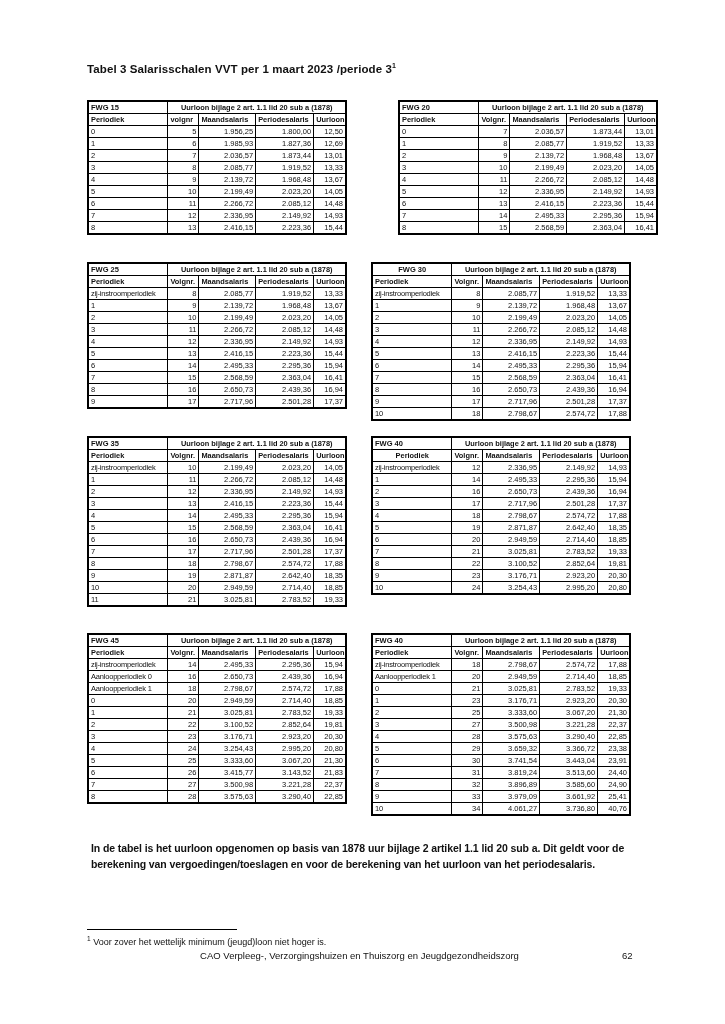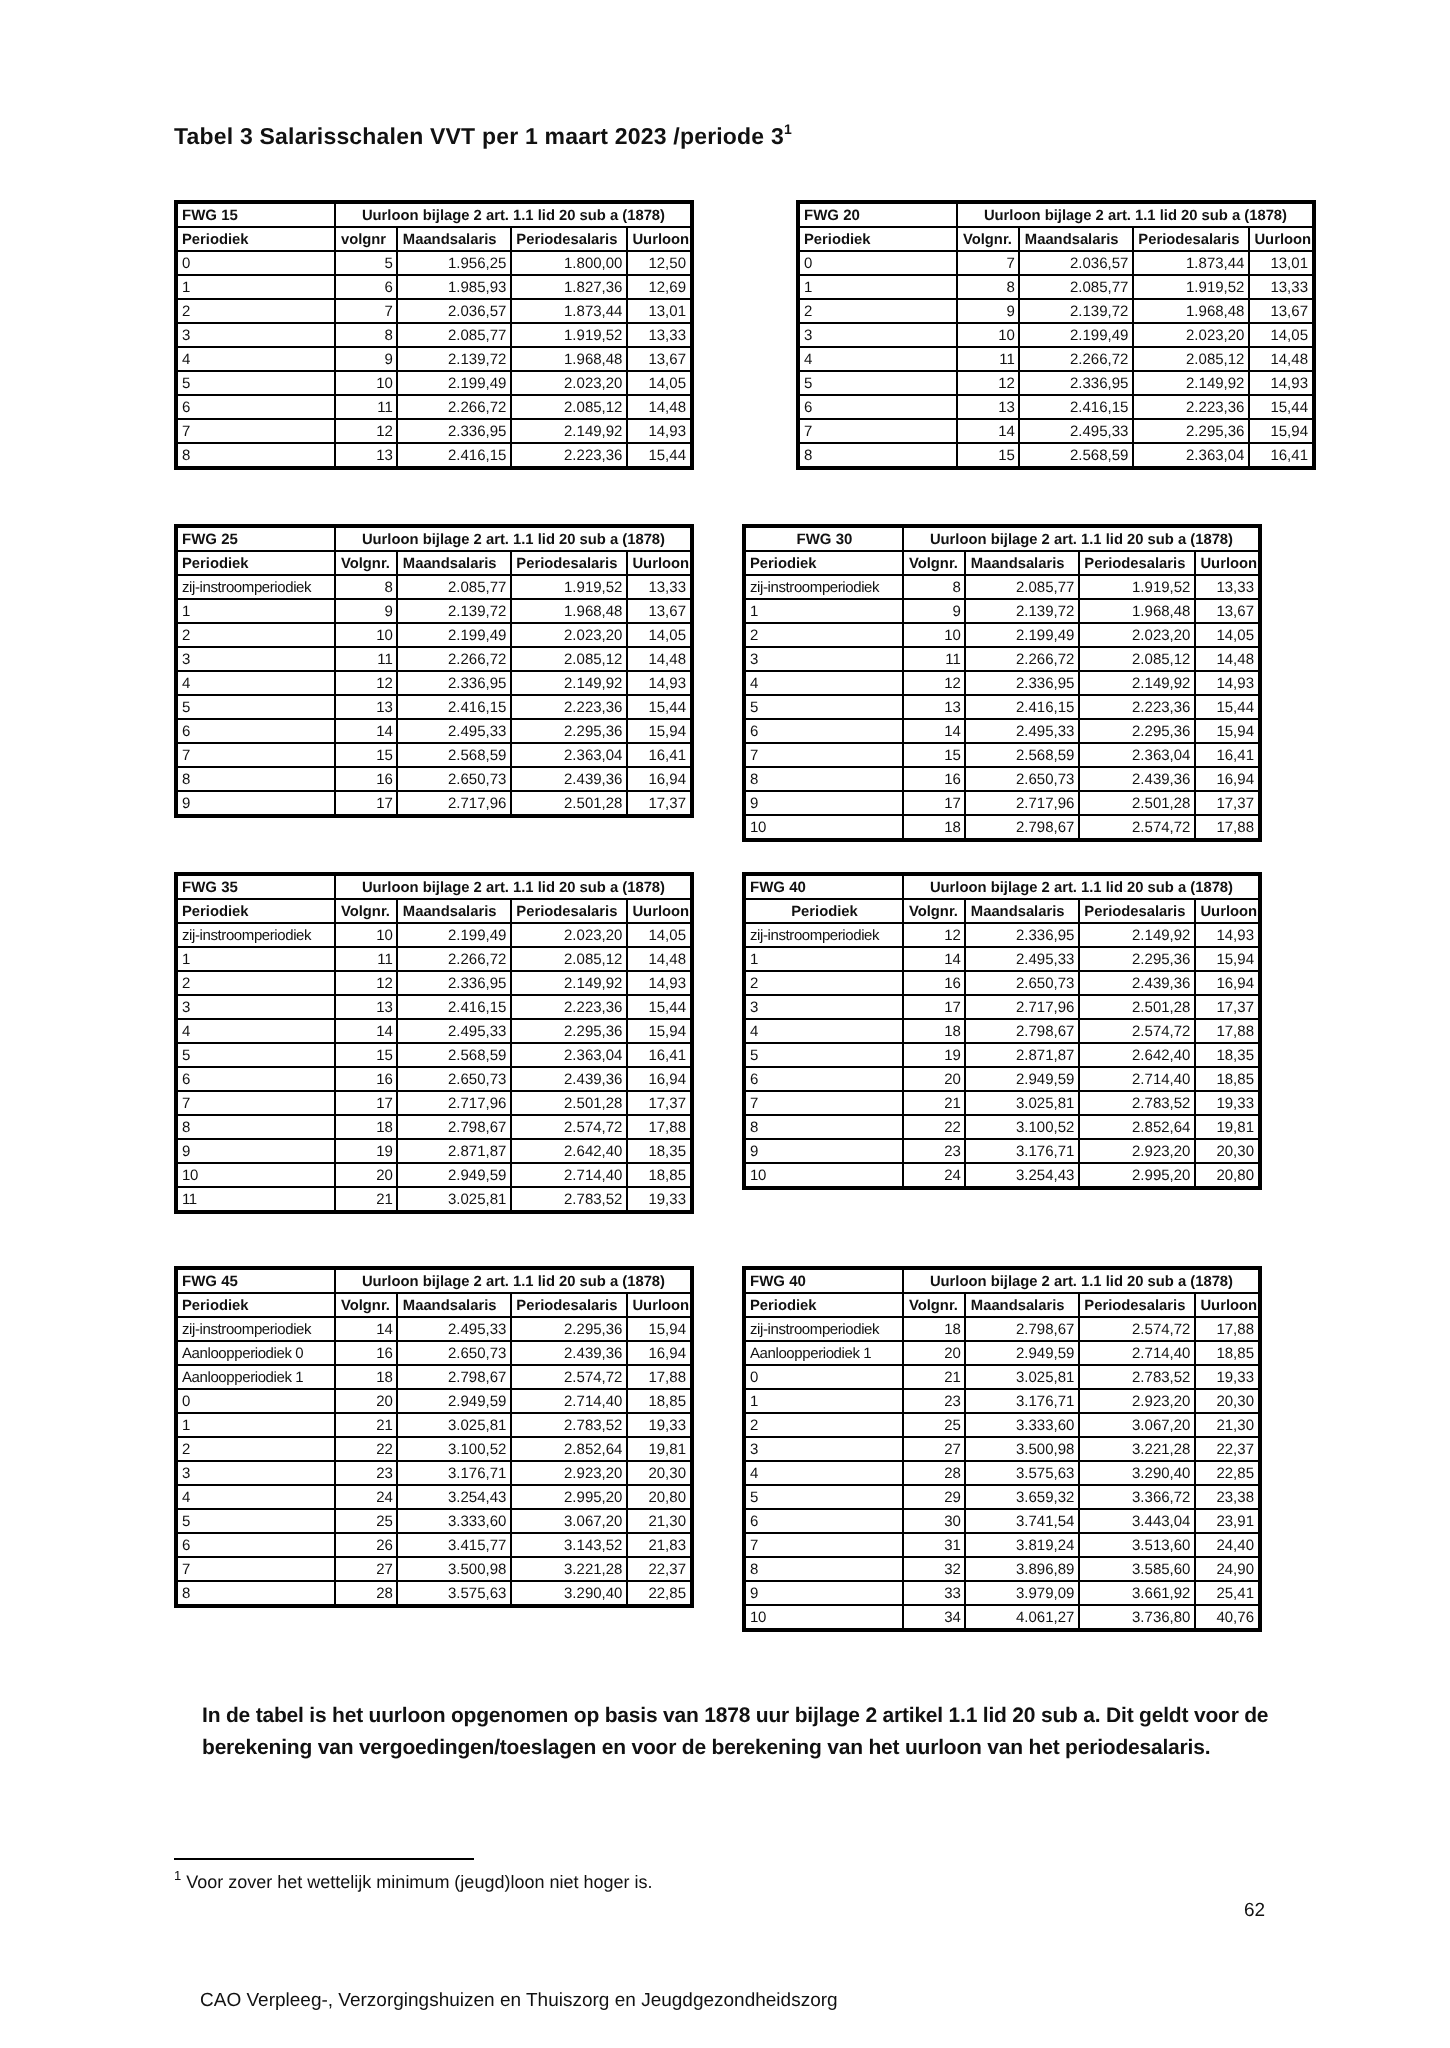--- a/index.html
+++ b/index.html
@@ -55,34 +55,34 @@
   #tbl-3 { left:371px; top:262px; }
   #tbl-4 { left:87px;  top:436px; }
   #tbl-5 { left:371px; top:436px; }
   #tbl-6 { left:87px;  top:633px; }
   #tbl-7 { left:371px; top:633px; }
 
   .note {
     position:absolute; left:87px; top:837px; width:562px;
     font-size:10.5px; font-weight:bold; line-height:1.5;
     letter-spacing:-0.1px;
-    margin:14px;
+    margin:4px;
   }
   .footnote-rule {
     position:absolute; left:87px; top:929px; width:150px;
     border-top:1.6px solid #000;
   }
   .footnote {
     position:absolute; left:87px; top:935px; width:480px;
     font-size:9px; margin:0;
   }
   .footnote sup { font-size:6.5px; vertical-align:super; }
   .footer-line {
-    position:absolute; left:100px; top:950px; width:545px;
-    font-size:9.5px; margin-top:45px;
+    position:absolute; left:87px; top:950px; width:545px;
+    font-size:9.5px; text-align:center;
   }
   .page-number {
     position:absolute; left:622px; top:950px;
     font-size:9.5px;
   }
 </style>
 </head>
 <body>
 
 <div class="page">

